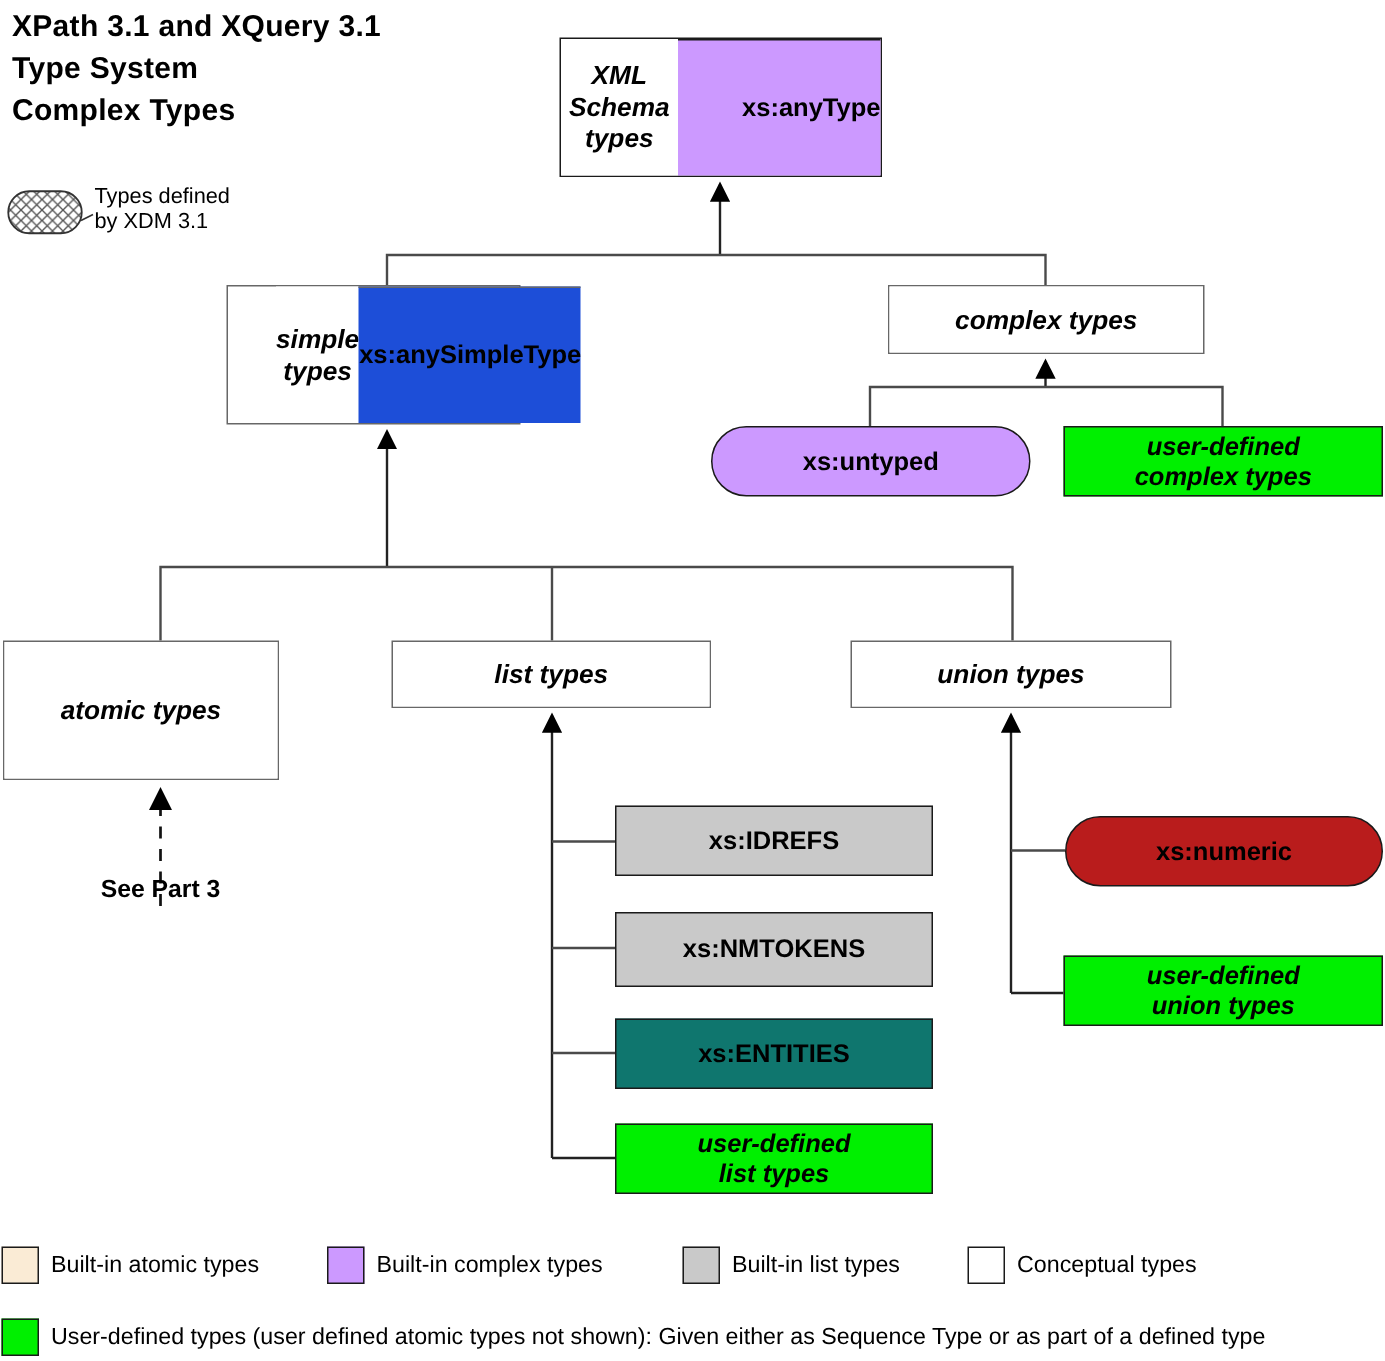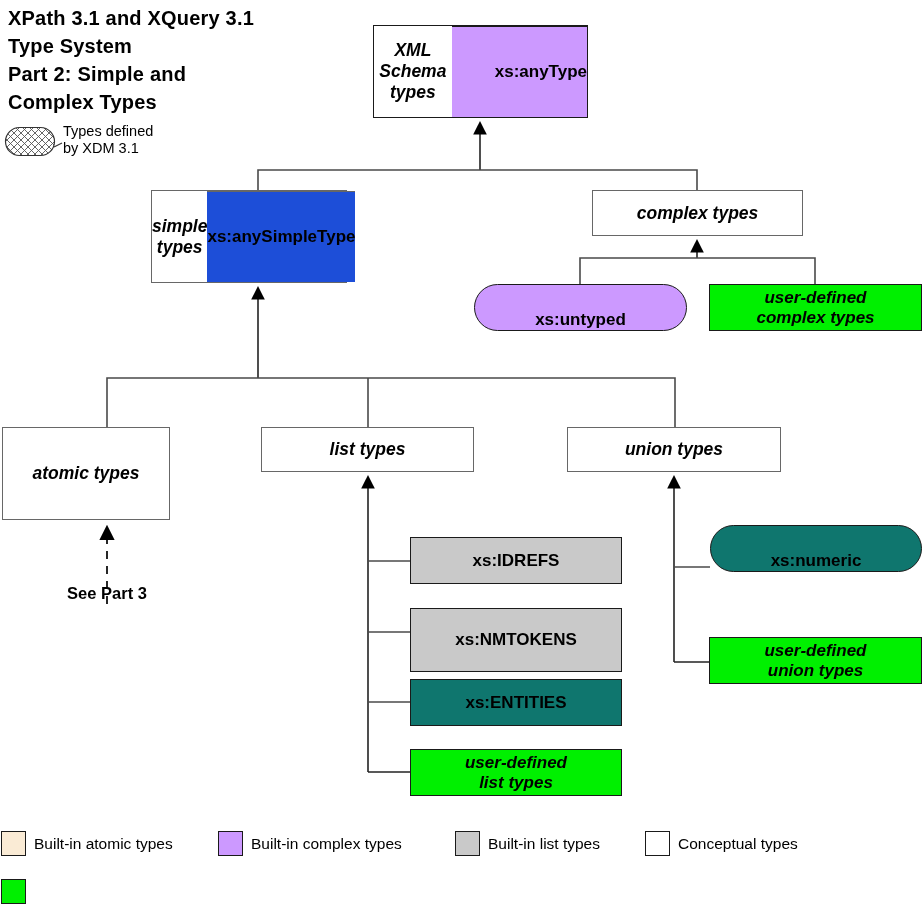--- a/index.html
+++ b/index.html
@@ -18,21 +18,21 @@
   .node{position:absolute;box-sizing:border-box;display:flex;}
   .cell{
     flex:1;display:flex;align-items:center;justify-content:center;text-align:center;
   }
   .hdr{font-style:italic;font-weight:bold;font-size:17.5px;background:#fff;}
   .val{font-weight:bold;font-size:17px;}
   .stack{border:1.4px solid #676767;}
   .stack .val{border-top:1.4px solid #676767;}
   .concept{border:1.4px solid #676767;background:#fff;}
   .plain{border:1.4px solid #1a1a1a;}
-  .pill{border:1.6px solid #1a1a1a;border-radius:23.5px;align-items:flex-end;}
+  .pill{border:1.6px solid #1a1a1a;border-radius:23.5px;}
   .green-lines{font-style:italic;font-weight:bold;font-size:17px;line-height:20px;border-radius:13px;}
   .see-part{
     position:absolute;left:40px;top:584px;width:134px;text-align:center;
     font-weight:bold;font-size:16.5px;
   }
   .legend-item{position:absolute;display:flex;align-items:center;}
   .swatch{
     width:25px;height:25px;box-sizing:border-box;border:1.2px solid #1a1a1a;flex:0 0 auto;
   }
   .legend-label{font-size:15.5px;margin-left:8px;white-space:nowrap;}
@@ -74,35 +74,34 @@
     <path d="M674,662 L674,477" stroke="#222" stroke-width="1.6" fill="none" marker-end="url(#arr)"></path>
     <path d="M674,567 L710,567" stroke="#4a4a4a" stroke-width="1.6" fill="none"></path>
     <path d="M674,662 L709,662" stroke="#222" stroke-width="1.6" fill="none"></path>
 
     <path d="M107,604 L107,527" stroke="#111" stroke-width="1.8" stroke-dasharray="8,7" fill="none" marker-end="url(#arr)"></path>
   </svg>
 
   <div class="title">
     <div>XPath 3.1 and XQuery 3.1</div>
     <div>Type System</div>
-    <div>Part 2: Simple and</div>
     <div>Complex Types</div>
   </div>
 
   <div class="xdm-caption">
     <div>Types defined</div>
     <div>by XDM 3.1</div>
   </div>
 
   <div class="node stack" style="left:373px;top:25px;width:215px;height:93px;border-color:#1a1a1a;">
     <div class="cell hdr">XML Schema types</div>
     <div class="cell val" style="border-top-color: rgb(26, 26, 26); background-color: rgb(204, 153, 255); padding-left: 43px;">xs:anyType</div>
   </div>
 
-  <div class="node stack" style="left:151px;top:190px;width:196px;height:93px;">
+  <div class="node stack" style="left:151px;top:190px;width:196px;height:93px;padding-left:32px;">
     <div class="cell hdr">simple types</div>
     <div class="cell val" style="background-color: #1d4ed8;">xs:anySimpleType</div>
   </div>
 
   <div class="node concept" style="left:592px;top:190px;width:211px;height:46px;">
     <div class="cell hdr">complex types</div>
   </div>
 
   <div class="node pill" style="left: 474px; top: 284px; width: 213px; height: 47px; background-color: rgb(204, 153, 255);">
     <div class="cell val">xs:untyped</div>
@@ -110,53 +109,53 @@
 
   <div class="node plain" style="left: 709px; top: 284px; width: 213px; height: 47px; background-color: rgb(0, 240, 0);">
     <div class="cell green-lines">
       <span>
         <span>user-defined</span><br>
         <span>complex types</span>
       </span>
     </div>
   </div>
 
-  <div class="node stack" style="left:2px;top:427px;width:168px;height:93px;">
+  <div class="node stack" style="left:2px;top:427px;width:184px;height:93px;">
     <div class="cell hdr">atomic types</div>
   </div>
 
   <div class="node concept" style="left:261px;top:427px;width:213px;height:45px;">
     <div class="cell hdr">list types</div>
   </div>
 
   <div class="node concept" style="left:567px;top:427px;width:214px;height:45px;">
     <div class="cell hdr">union types</div>
   </div>
 
   <div class="see-part">See Part 3</div>
 
   <div class="node plain" style="left: 410px; top: 537px; width: 212px; height: 47px; background-color: rgb(201, 201, 201);">
     <div class="cell val">xs:IDREFS</div>
   </div>
-  <div class="node plain" style="left: 410px; top: 608px; width: 212px; height: 64px; background-color: rgb(201, 201, 201);">
+  <div class="node plain" style="left: 410px; top: 608px; width: 212px; height: 50px; background-color: rgb(201, 201, 201);">
     <div class="cell val">xs:NMTOKENS</div>
   </div>
   <div class="node plain" style="left: 410px; top: 679px; width: 212px; height: 47px; background-color: #0f766e;">
     <div class="cell val">xs:ENTITIES</div>
   </div>
   <div class="node plain" style="left: 410px; top: 749px; width: 212px; height: 47px; background-color: rgb(0, 240, 0);">
     <div class="cell green-lines">
       <span>
         <span>user-defined</span><br>
         <span>list types</span>
       </span>
     </div>
   </div>
 
-  <div class="node pill" style="left: 710px; top: 525px; width: 212px; height: 47px; background-color: #0f766e;">
+  <div class="node pill" style="left: 710px; top: 544px; width: 212px; height: 47px; background-color: #b91c1c;">
     <div class="cell val">xs:numeric</div>
   </div>
   <div class="node plain" style="left: 709px; top: 637px; width: 213px; height: 47px; background-color: rgb(0, 240, 0);">
     <div class="cell green-lines">
       <span>
         <span>user-defined</span><br>
         <span>union types</span>
       </span>
     </div>
   </div>
@@ -173,15 +172,16 @@
     <div class="swatch" style="background-color: rgb(201, 201, 201);"></div>
     <div class="legend-label">Built-in list types</div>
   </div>
   <div class="legend-item" style="left:645px;top:831px;">
     <div class="swatch" style="background-color: rgb(255, 255, 255);"></div>
     <div class="legend-label">Conceptual types</div>
   </div>
 
   <div class="legend-item" style="left:1px;top:879px;">
     <div class="swatch" style="background-color: rgb(0, 240, 0);"></div>
+    <div class="legend-label">User-defined types (user defined atomic types not shown):  Given either as Sequence Type or as part of a defined type</div>
   </div>
 
 </div>
 
 </body></html>

